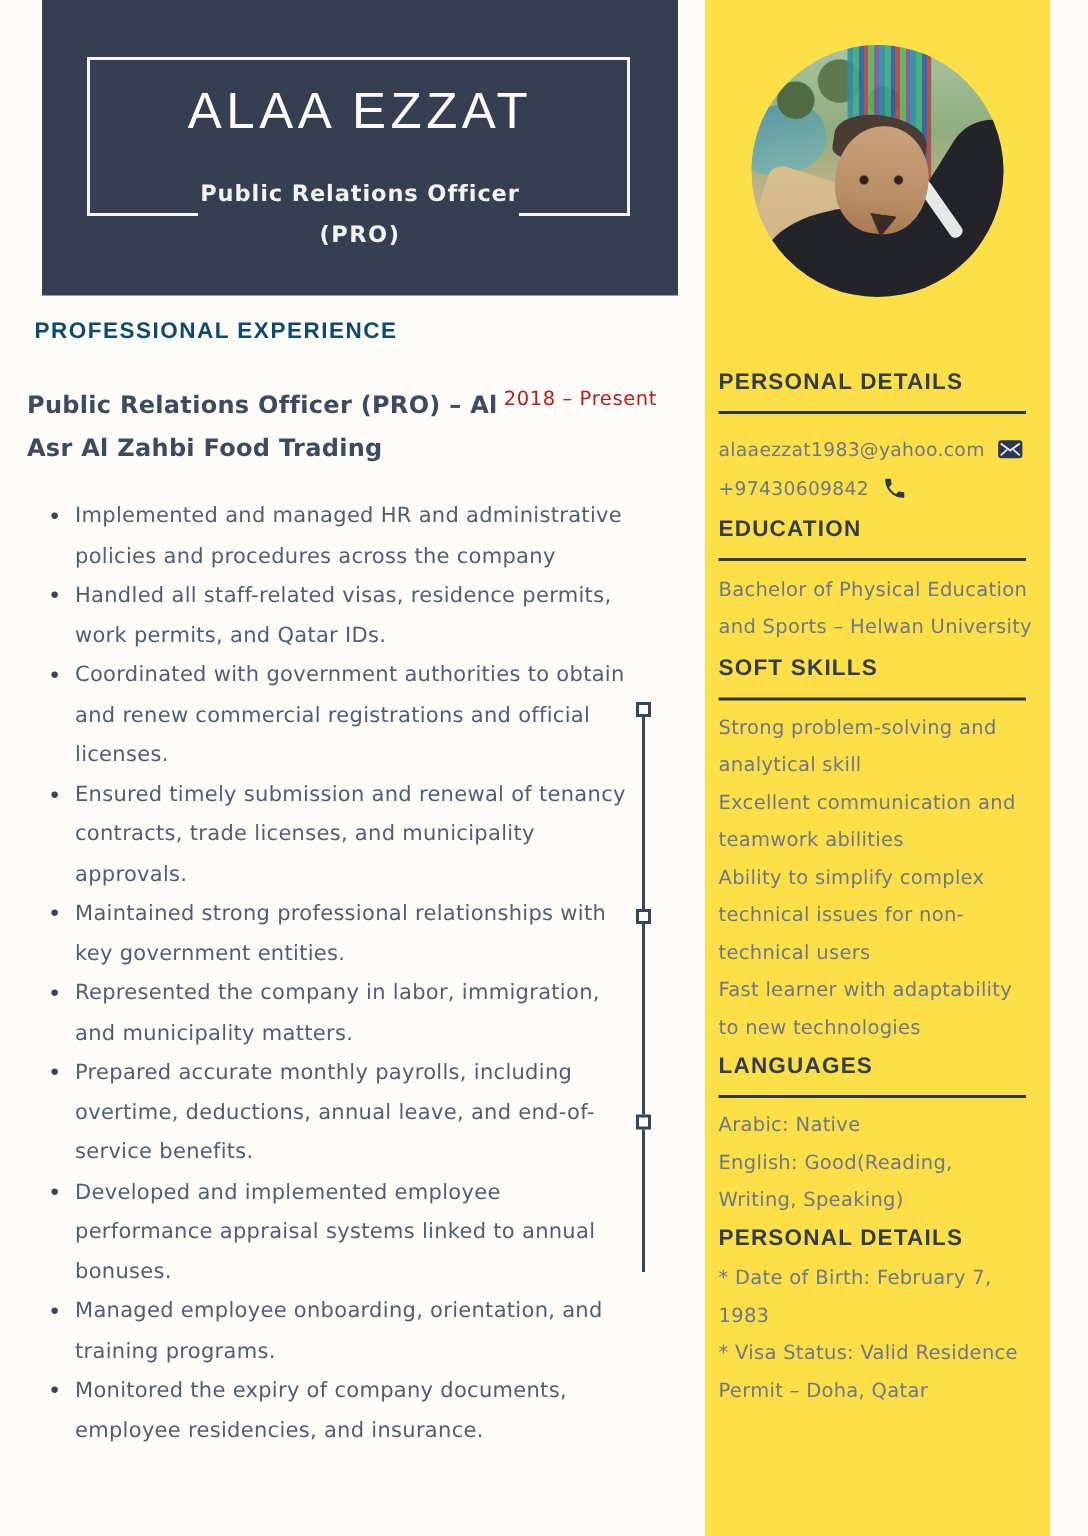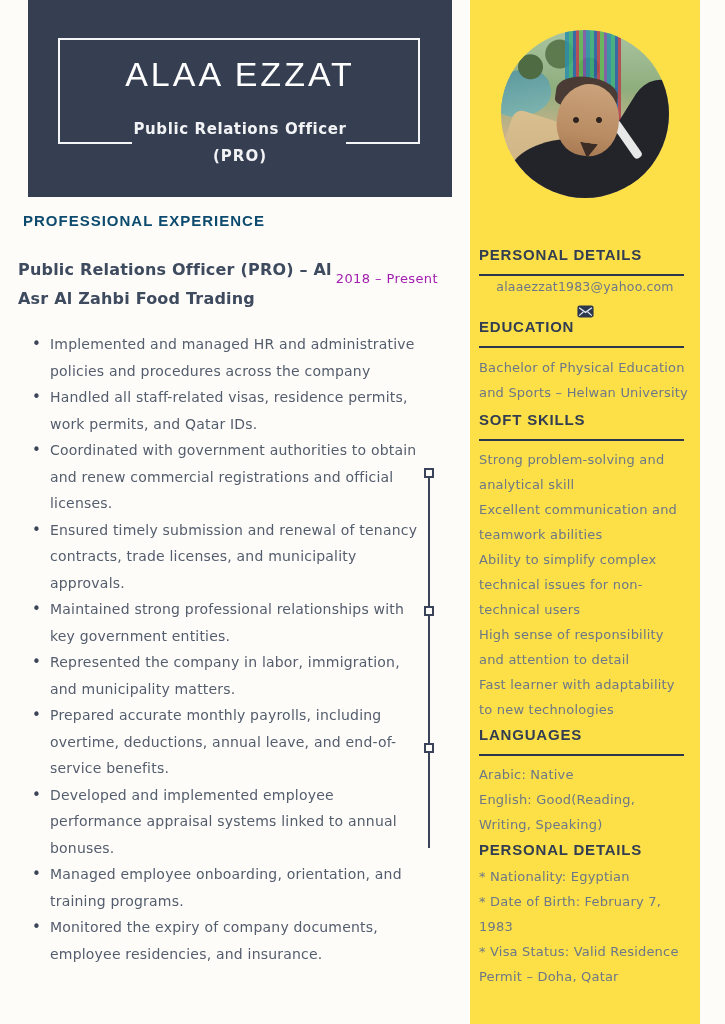--- a/index.html
+++ b/index.html
@@ -30,21 +30,21 @@
     font-size:15px; font-weight:700; letter-spacing:1px; color:#f2f3f5;
   }
   
   .main-col{ position:absolute; left:18px; top:212px; width:420px; }
   .section-heading{
     font-family:"Liberation Sans", sans-serif; font-size:15px; font-weight:600;
     letter-spacing:1px; color:#0c4a6e; padding-left:5px;
   }
   .job-row{ display:flex; margin-top:26px; }
   .job-title{ width:330px; font-size:16px; font-weight:700; line-height:29px; color:#3e4a5e; letter-spacing:.2px; }
-  .job-dates{ margin-left:auto; margin-top:16px; font-size:13px; color:#a21caf; letter-spacing:.4px; white-space:nowrap; }
+  .job-dates{ margin-left:auto; margin-top:4px; font-size:13px; color:#b91c1c; letter-spacing:.4px; white-space:nowrap; }
   .bullet-list{ margin-top:18px; width:404px; }
   .bullet-item{
     position:relative; padding-left:32px; font-size:14px; line-height:26.5px;
     color:#545d6d; letter-spacing:.2px;
   }
   .bullet-item::before{
     content:"•"; position:absolute; left:14px; top:0; color:#3c4557; font-size:15px;
   }
   
   .timeline-line{ position:absolute; left:428px; top:470px; width:2px; height:378px; background:#39445a; }
@@ -57,21 +57,21 @@
   .sidebar{ position:absolute; left:470px; top:0; width:230px; height:1024px; background:#fde047; overflow:hidden; }
   .side-inner{ padding:0 9px; }
   .side-heading{
     font-family:"Liberation Sans", sans-serif; font-size:15px; font-weight:700;
     letter-spacing:.8px; color:#323d52;
   }
   .rule{ width:205px; height:2px; background:#2c374d; margin-top:11px; }
   .mt-pd1{ margin-top:48px; } .mt-edu{ margin-top:6px; } .mt-ss{ margin-top:6px; }
   .mt-lang{ margin-top:4px; } .mt-pd2{ margin-top:4px; }
   .contact-list{ margin-top:10px; }
-  .contact-row{ display:flex; justify-content:center; align-items:center; height:26px; gap:9px;flex-direction:column; }
+  .contact-row{ display:flex; justify-content:flex-start; align-items:center; height:26px; gap:9px; }
   .contact-text{ font-size:12.5px; color:#6d7787; letter-spacing:.2px; }
   .contact-row svg{ width:17px; height:17px; flex:0 0 auto; }
   .side-text{ font-size:13px; line-height:25px; color:#6d7787; letter-spacing:.2px; margin-top:7px; }
   .side-list{ margin-top:6px; }
   .side-list .side-item{ font-size:13px; line-height:25px; color:#6d7787; letter-spacing:.2px; }
   
   .photo{
     position:relative; width:168px; height:168px; border-radius:50%; overflow:hidden;
     margin:30px auto 0;
     background:linear-gradient(180deg,#a9c4a2 0%,#8fae7d 35%,#c9b28b 62%,#d8c79f 100%);
@@ -175,44 +175,48 @@
 
     <div class="contact-list">
       <div class="contact-row">
         <span class="contact-text">alaaezzat1983@yahoo.com</span>
         <svg viewBox="0 0 20 16">
           <rect x="0.5" y="1" width="19" height="14" rx="2.5" fill="#2c374d"></rect>
           <path d="M2.5 3.5 L10 9 L17.5 3.5" stroke="#dfe7f1" stroke-width="1.6" fill="none"></path>
           <path d="M2.5 12.8 L7.6 8.3 M17.5 12.8 L12.4 8.3" stroke="#dfe7f1" stroke-width="1.4" fill="none"></path>
         </svg>
       </div>
+      <div class="contact-row">
+        <span class="contact-text">+97430609842</span>
+        <svg viewBox="0 0 24 24">
+          <path fill="#2c374d" d="M6.6 10.8c1.5 2.8 3.8 5.1 6.6 6.6l2.2-2.2c.3-.3.7-.4 1-.2 1.1.4 2.3.6 3.6.6.6 0 1 .4 1 1V20c0 .6-.4 1-1 1C10.6 21 3 13.4 3 4c0-.6.4-1 1-1h3.5c.6 0 1 .4 1 1 0 1.2.2 2.4.6 3.6.1.3 0 .7-.2 1l-2.3 2.2z"></path>
+        </svg>
+      </div>
     </div>
 
     <div class="side-heading mt-edu">EDUCATION</div>
     <div class="rule"></div>
     <div class="side-text">Bachelor of Physical Education and Sports – Helwan University</div>
 
     <div class="side-heading mt-ss">SOFT SKILLS</div>
     <div class="rule"></div>
     <div class="side-list">
         <div class="side-item">Strong problem-solving and analytical skill</div>
         <div class="side-item">Excellent communication and teamwork abilities</div>
         <div class="side-item">Ability to simplify complex technical issues for non-technical users</div>
-        <div class="side-item">High sense of responsibility and attention to detail</div>
         <div class="side-item">Fast learner with adaptability to new technologies</div>
       </div>
 
     <div class="side-heading mt-lang">LANGUAGES</div>
     <div class="rule"></div>
     <div class="side-list">
         <div class="side-item">Arabic: Native</div>
         <div class="side-item">English: Good(Reading, Writing, Speaking)</div>
       </div>
 
     <div class="side-heading mt-pd2">PERSONAL DETAILS</div>
     <div class="side-list">
-        <div class="side-item">* Nationality: Egyptian</div>
         <div class="side-item">* Date of Birth: February 7, 1983</div>
         <div class="side-item">* Visa Status: Valid Residence Permit – Doha, Qatar</div>
       </div>
 
   </div>
 </div>
 
 </body></html>

